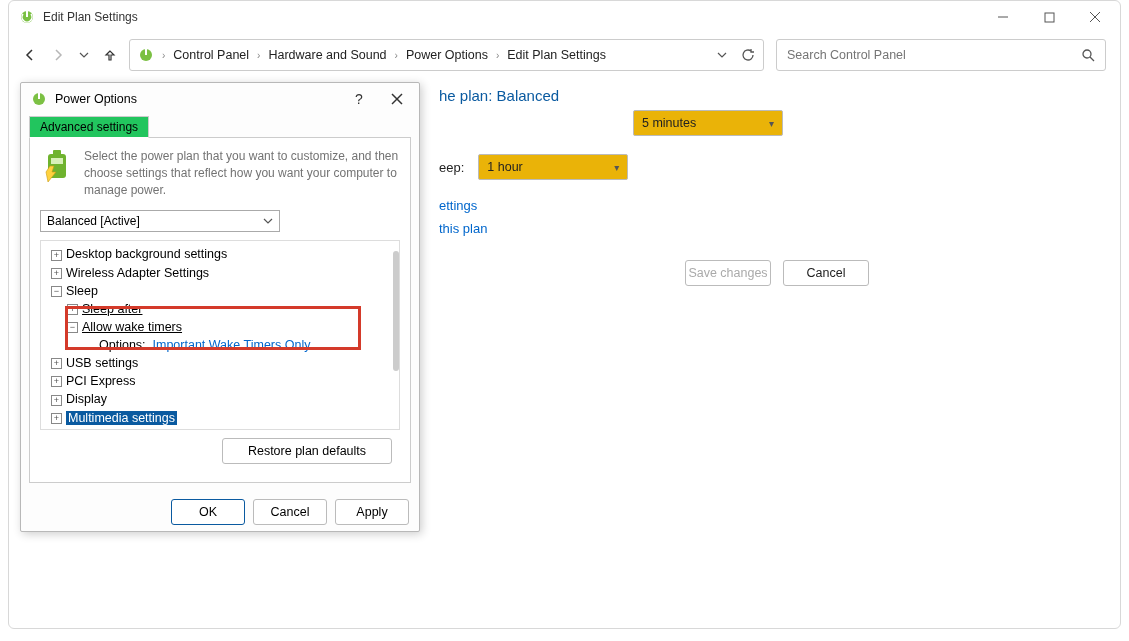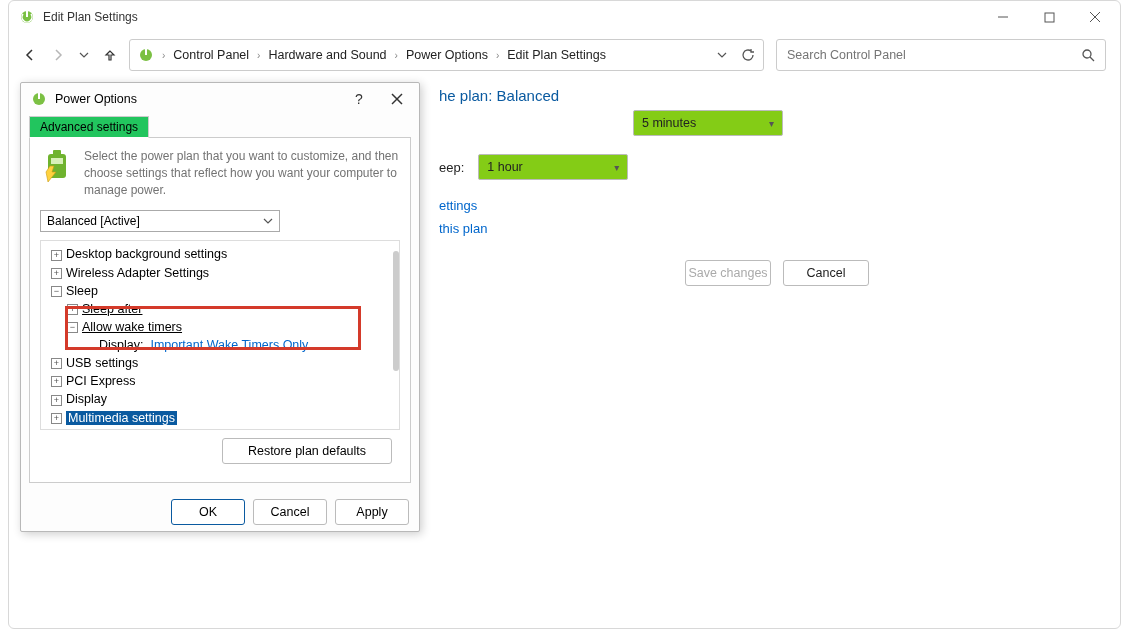--- a/index.html
+++ b/index.html
@@ -22,21 +22,21 @@
 .searchbox { width: 330px; border: 1px solid #ccc; border-radius: 3px; height: 32px; display: flex; align-items: center; padding: 0 10px; }
 .searchbox input { border: none; outline: none; flex: 1; font-size: 12.5px; }
 .searchbox .sicon { color: #555; font-size: 13px; }
 
 .page-body { padding: 10px 30px 10px 430px; font-size: 13px; color: #222; }
 .page-heading { color: #0a5aa0; font-size: 15px; font-weight: 400; margin-bottom: 6px; }
 .page-sub { font-size: 13px; color: #222; margin-bottom: 30px; }
 
 .field-row { display: flex; align-items: center; gap: 14px; margin-bottom: 18px; }
 .field-label { min-width: 180px; text-align: right; }
-.dropdown { width: 150px; height: 26px; border: 1px solid #bbb; background: #84cc16; display: flex; align-items: center; justify-content: space-between; padding: 0 8px; font-size: 12.5px; border-radius: 2px; }
+.dropdown { width: 150px; height: 26px; border: 1px solid #bbb; background: #eab308; display: flex; align-items: center; justify-content: space-between; padding: 0 8px; font-size: 12.5px; border-radius: 2px; }
 .dropdown .dd-chev { font-size: 10px; color: #555; }
 
 .link-row { margin: 8px 0; }
 .link { color: #0066cc; font-size: 13px; cursor: pointer; }
 
 .bottom-buttons { display: flex; gap: 12px; margin-top: 24px; justify-content: flex-end; width: 430px; }
 .btn { min-width: 86px; height: 26px; border: 1px solid #bbb; background: #fff; border-radius: 3px; font-size: 12.5px; display: flex; align-items: center; justify-content: center; }
 .btn.disabled { color: #aaa; }
 .btn.default { border-color: #0a5aa0; }
 
@@ -257,21 +257,21 @@
           </svg>
         </span>
     </div>
 
     <div class="tree">
       <div class="tree-row ind0"><span class="toggle">+</span><span>Desktop background settings</span></div>
       <div class="tree-row ind0"><span class="toggle">+</span><span>Wireless Adapter Settings</span></div>
       <div class="tree-row ind0"><span class="toggle">−</span><span>Sleep</span></div>
       <div class="tree-row ind1"><span class="toggle">+</span><span>Sleep after</span></div>
       <div class="tree-row ind1"><span class="toggle">−</span><span>Allow wake timers</span></div>
-      <div class="tree-row ind3"><span>Display:</span>&nbsp;&nbsp;<span class="val-link">Important Wake Timers Only</span></div>
+      <div class="tree-row ind3"><span>Options:</span>&nbsp;&nbsp;<span class="val-link">Important Wake Timers Only</span></div>
       <div class="tree-row ind0"><span class="toggle">+</span><span>USB settings</span></div>
       <div class="tree-row ind0"><span class="toggle">+</span><span>PCI Express</span></div>
       <div class="tree-row ind0"><span class="toggle">+</span><span>Display</span></div>
       <div class="tree-row ind0"><span class="toggle">+</span><span class="selected">Multimedia settings</span></div>
 
       <div class="red-box" style="left:24px; top:65px; width:296px; height:44px;"></div>
       <div class="tree-scroll-thumb"></div>
     </div>
 
     <div class="dlg-actions">

